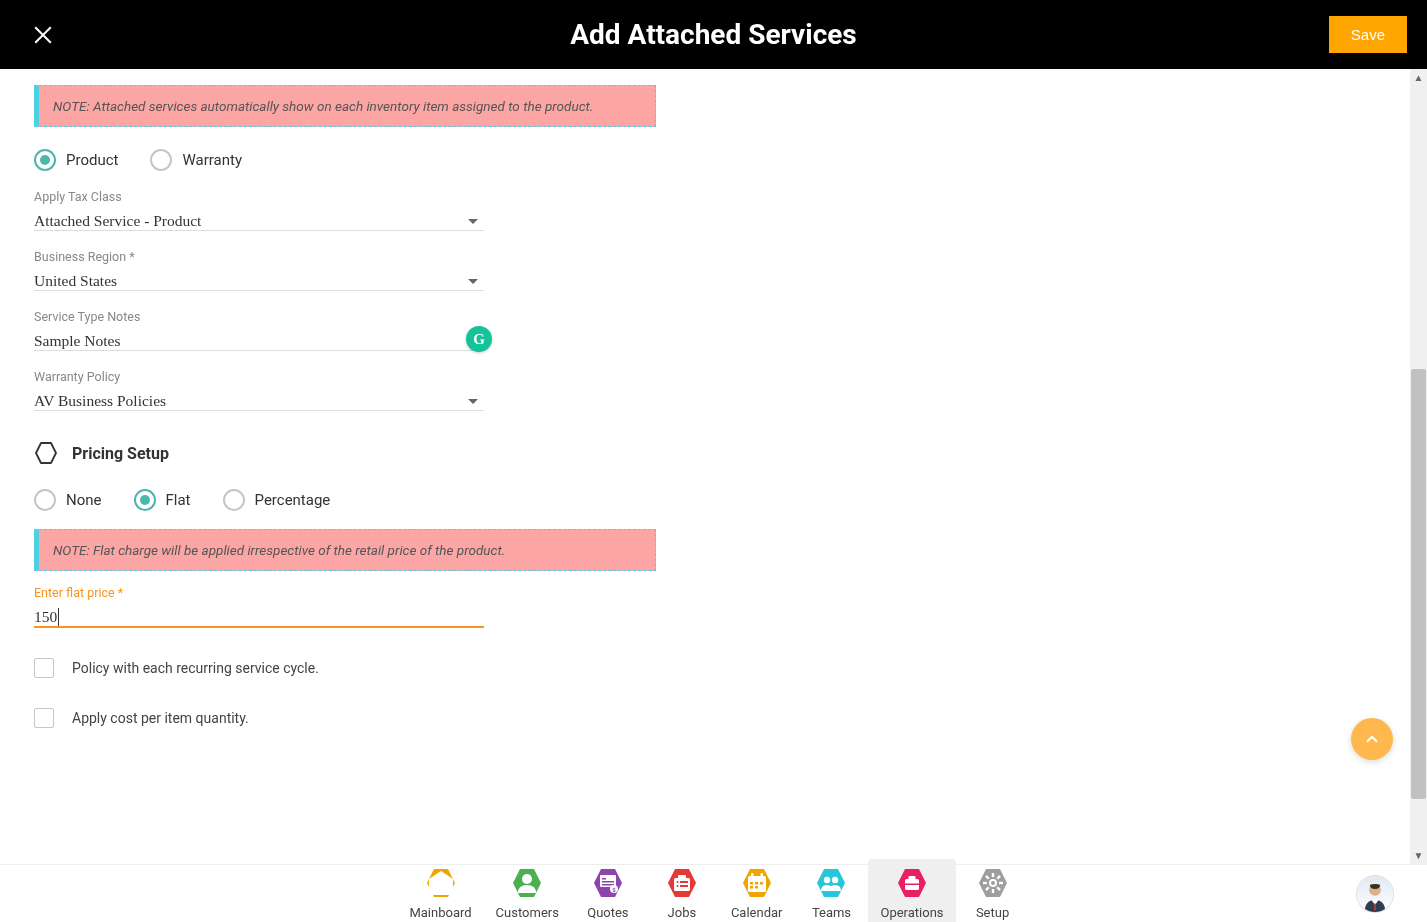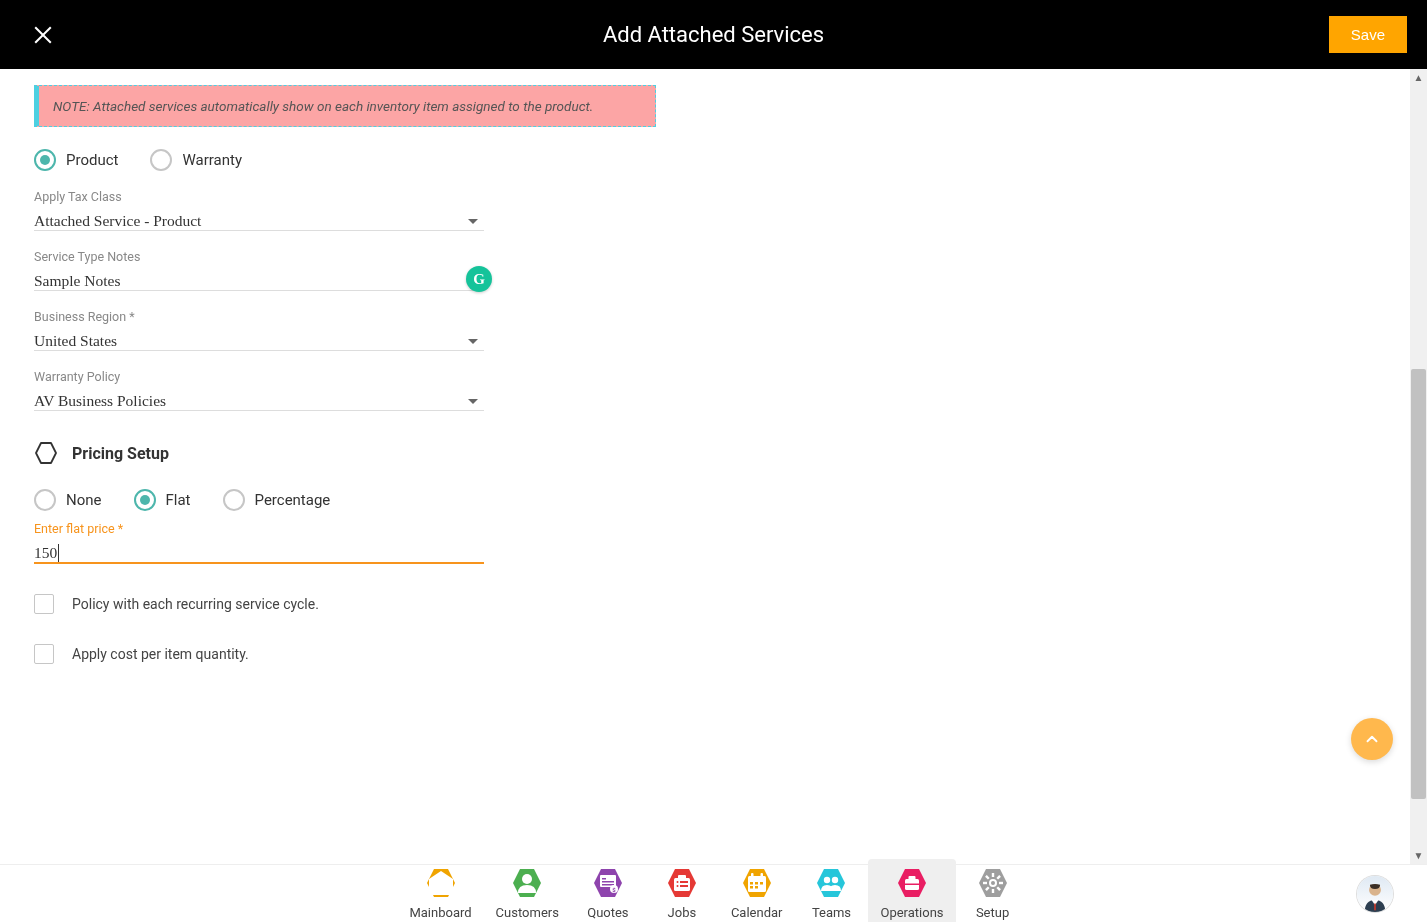--- a/index.html
+++ b/index.html
@@ -15,21 +15,21 @@
     width: 22px; height: 22px; cursor: pointer; margin-left: 12px;
     position: relative; display: flex; align-items: center; justify-content: center;
   }
   .close-x::before, .close-x::after {
     content: ""; position: absolute; width: 22px; height: 2px; background: #fff;
   }
   .close-x::before { transform: rotate(45deg); }
   .close-x::after  { transform: rotate(-45deg); }
   .header-title {
     position: absolute; left: 0; right: 0; text-align: center; pointer-events: none;
-    color: #fff; font-size: 22px; font-weight: 400;
+    color: #fff; font-size: 28px; font-weight: 700;
   }
   .save-btn {
     margin-left: auto; background: #ffa500; color: #fff; border: none;
     padding: 10px 22px; font-size: 15px; cursor: pointer; font-weight: 500;
   }
 
   
   .main { flex: 1; overflow-y: auto; position: relative; }
   .content { padding: 16px 34px 40px; max-width: 690px; }
 
@@ -156,32 +156,32 @@
 
     <div class="field">
       <div class="field-label">Apply Tax Class</div>
       <div class="field-value">
         <span>Attached Service - Product</span>
         <span class="caret-down"></span>
       </div>
     </div>
 
     <div class="field">
+      <div class="field-label">Business Region *</div>
+      <div class="field-value">
+        <span>United States</span>
+        <span class="caret-down"></span>
+      </div>
+    </div>
+
+    <div class="field">
       <div class="field-label">Service Type Notes</div>
       <div class="field-value">
         <span>Sample Notes</span>
         <span class="grammarly">G</span>
-      </div>
-    </div>
-
-    <div class="field">
-      <div class="field-label">Business Region *</div>
-      <div class="field-value">
-        <span>United States</span>
-        <span class="caret-down"></span>
       </div>
     </div>
 
     <div class="field">
       <div class="field-label">Warranty Policy</div>
       <div class="field-value">
         <span>AV Business Policies</span>
         <span class="caret-down"></span>
       </div>
     </div>
@@ -201,20 +201,21 @@
       <div class="radio-item">
         <span class="radio checked"></span>
         <span class="radio-label">Flat</span>
       </div>
       <div class="radio-item">
         <span class="radio"></span>
         <span class="radio-label">Percentage</span>
       </div>
     </div>
 
+    <div class="note-box">NOTE: Flat charge will be applied irrespective of the retail price of the product.</div>
 
     <div class="field" style="margin-top:-8px">
       <div class="field-label active">Enter flat price *</div>
       <div class="field-value active">
         <span style="display:flex;align-items:center">
           <span>150</span>
           <span class="text-cursor"></span>
         </span>
       </div>
     </div>

